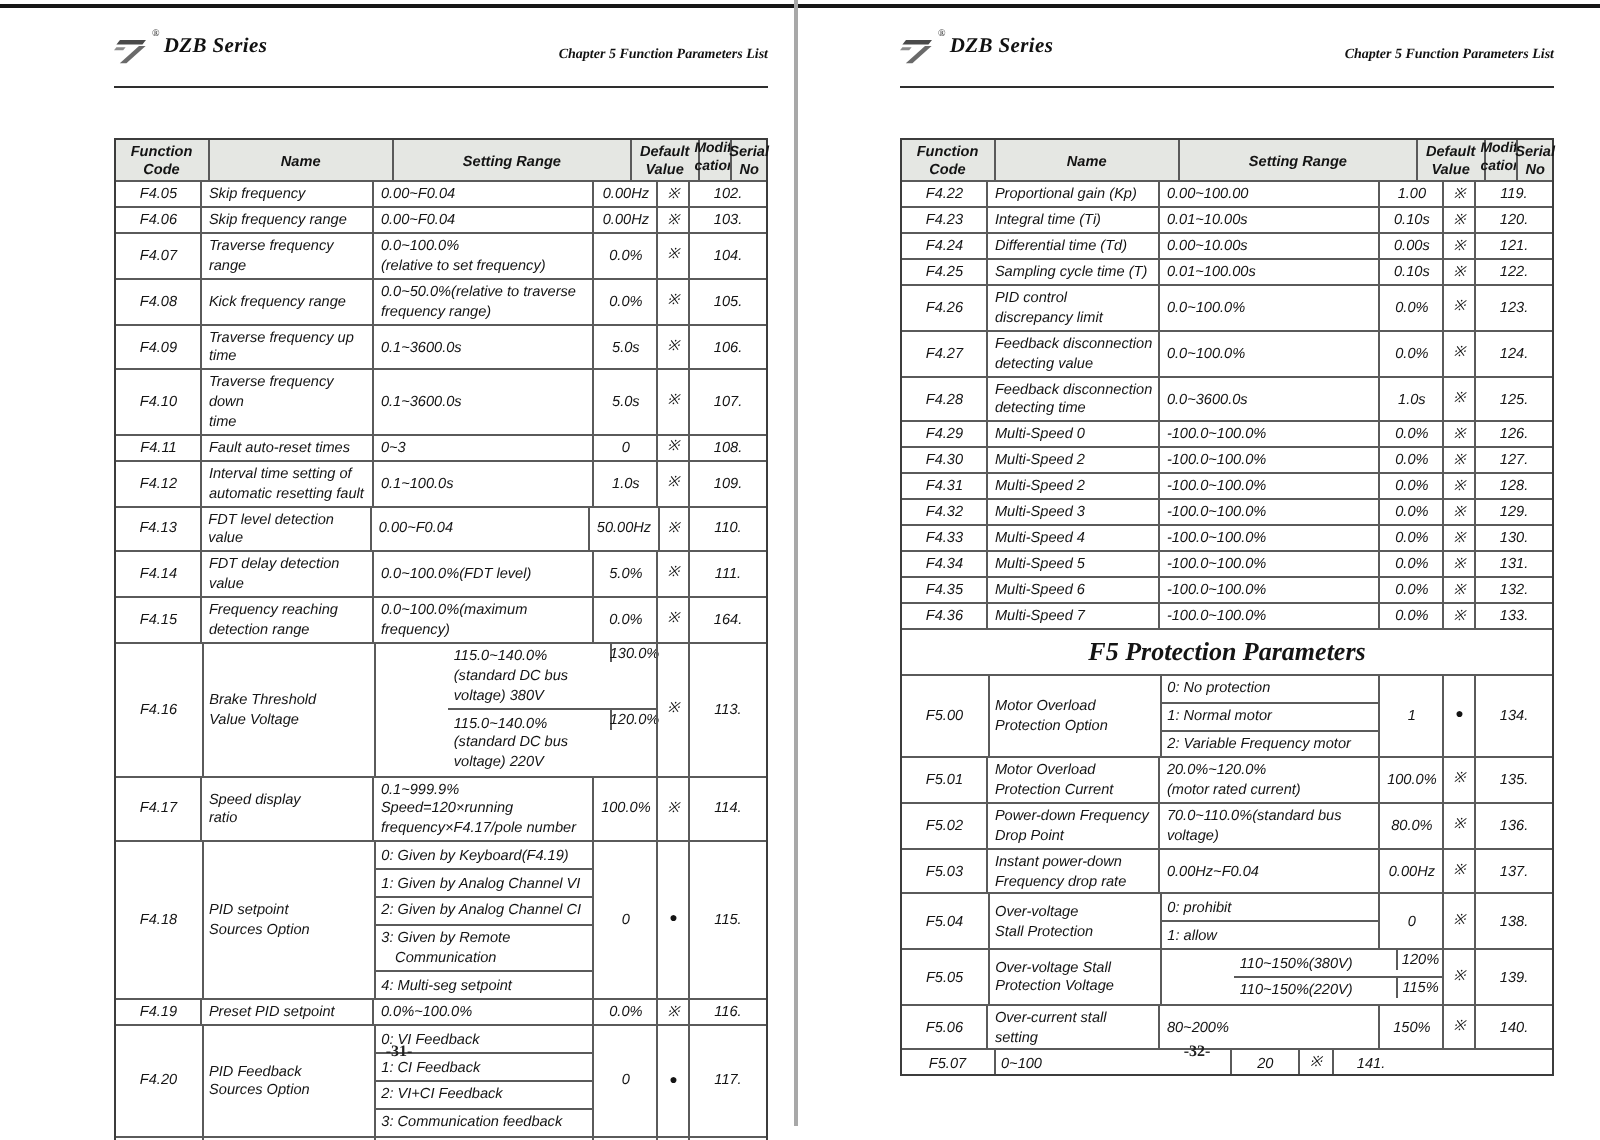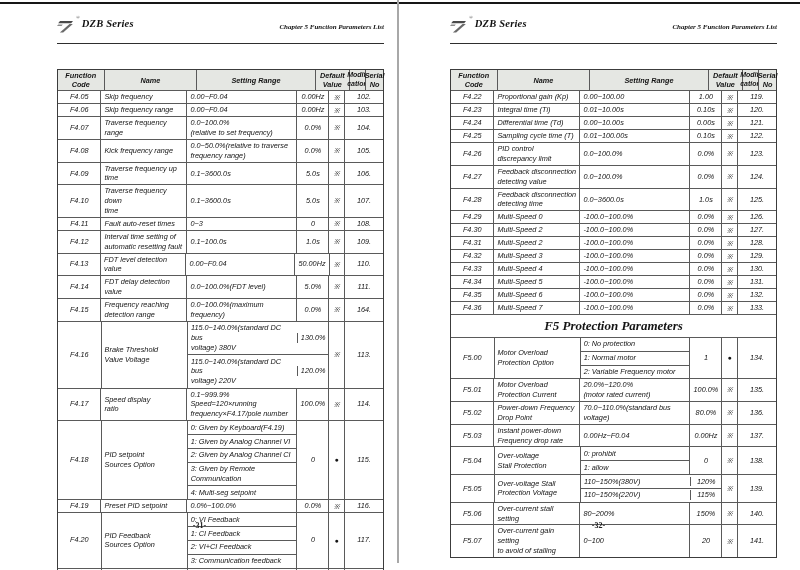--- a/index.html
+++ b/index.html
@@ -31,24 +31,24 @@
   .cell:first-child { border-left:none; }
   .c-code   { width:14%;   justify-content:center; text-align:left; }
   .c-name   { width:28.5%; white-space:pre-line; }
   .c-range  { width:36.5%; white-space:pre-line; }
   .c-def    { width:10.5%; justify-content:center; text-align:center; white-space:pre-line; }
   .c-mod    { width:5%;    justify-content:center; text-align:center; font-size:7px; }
   .c-serial { width:5.5%;  justify-content:center; text-align:center; padding:1px 19px; }
   .c-mid    { width:47%;   display:block; padding:0; }
 
   .stack { display:block; padding:0; }
-  .stack .sub { border-top:1px solid #5a5a5a; padding:1.5px 3px; min-height:12px; display:flex; align-items:center; white-space:pre-line; }
+  .stack .sub { border-top:1px solid #5a5a5a; padding:1.5px 3px; min-height:12px; display:flex; align-items:center; white-space:pre-line;text-align:center; }
   .stack .sub:first-child { border-top:none; }
 
-  .pair-row { display:flex; border-top:1px solid #5a5a5a; align-items:center; }
+  .pair-row { display:flex; border-top:1px solid #5a5a5a; align-items:flex-start;margin-left:36px; }
   .pair-row:first-child { border-top:none; }
   .sub-range { width:77.7%; padding:1.5px 3px; display:flex; align-items:center; white-space:pre-line; min-height:12px; }
   .sub-def   { width:22.3%; border-left:1px solid #5a5a5a; display:flex; align-items:center; justify-content:center; text-align:center; }
 
   .thead .cell { background:#e5e7e3; font-weight:bold; justify-content:center; text-align:center; white-space:pre-line; padding:1px 2px; line-height:1.25; }
   .section-row { justify-content:center; text-align:center; display:flex; align-items:center; font-family:"Liberation Serif", serif; font-weight:bold; font-size:13px; padding:2px; width:100%; }
 
   .page-number { position:absolute; top:521px; left:0; width:100%; text-align:center; font-family:"Liberation Serif", serif; font-weight:bold; font-size:8px; color:#222; }
 </style>
 </head>
@@ -479,22 +479,20 @@
             <div class="trow">
               <div class="cell c-code">F5.06</div>
               <div class="cell c-name">Over-current stall setting</div>
               <div class="cell c-range">80~200%</div>
               <div class="cell c-def">150%</div>
               <div class="cell c-mod">※</div>
               <div class="cell c-serial">140.</div>
             </div>
             <div class="trow">
               <div class="cell c-code">F5.07</div>
-              <div class="cell c-name">Over-current gain setting
-to avoid of stalling</div>
               <div class="cell c-range">0~100</div>
               <div class="cell c-def">20</div>
               <div class="cell c-mod">※</div>
               <div class="cell c-serial">141.</div>
             </div>
           </div>
       </div>
     </div>
     <div class="page-number">-32-</div>
   </div>

